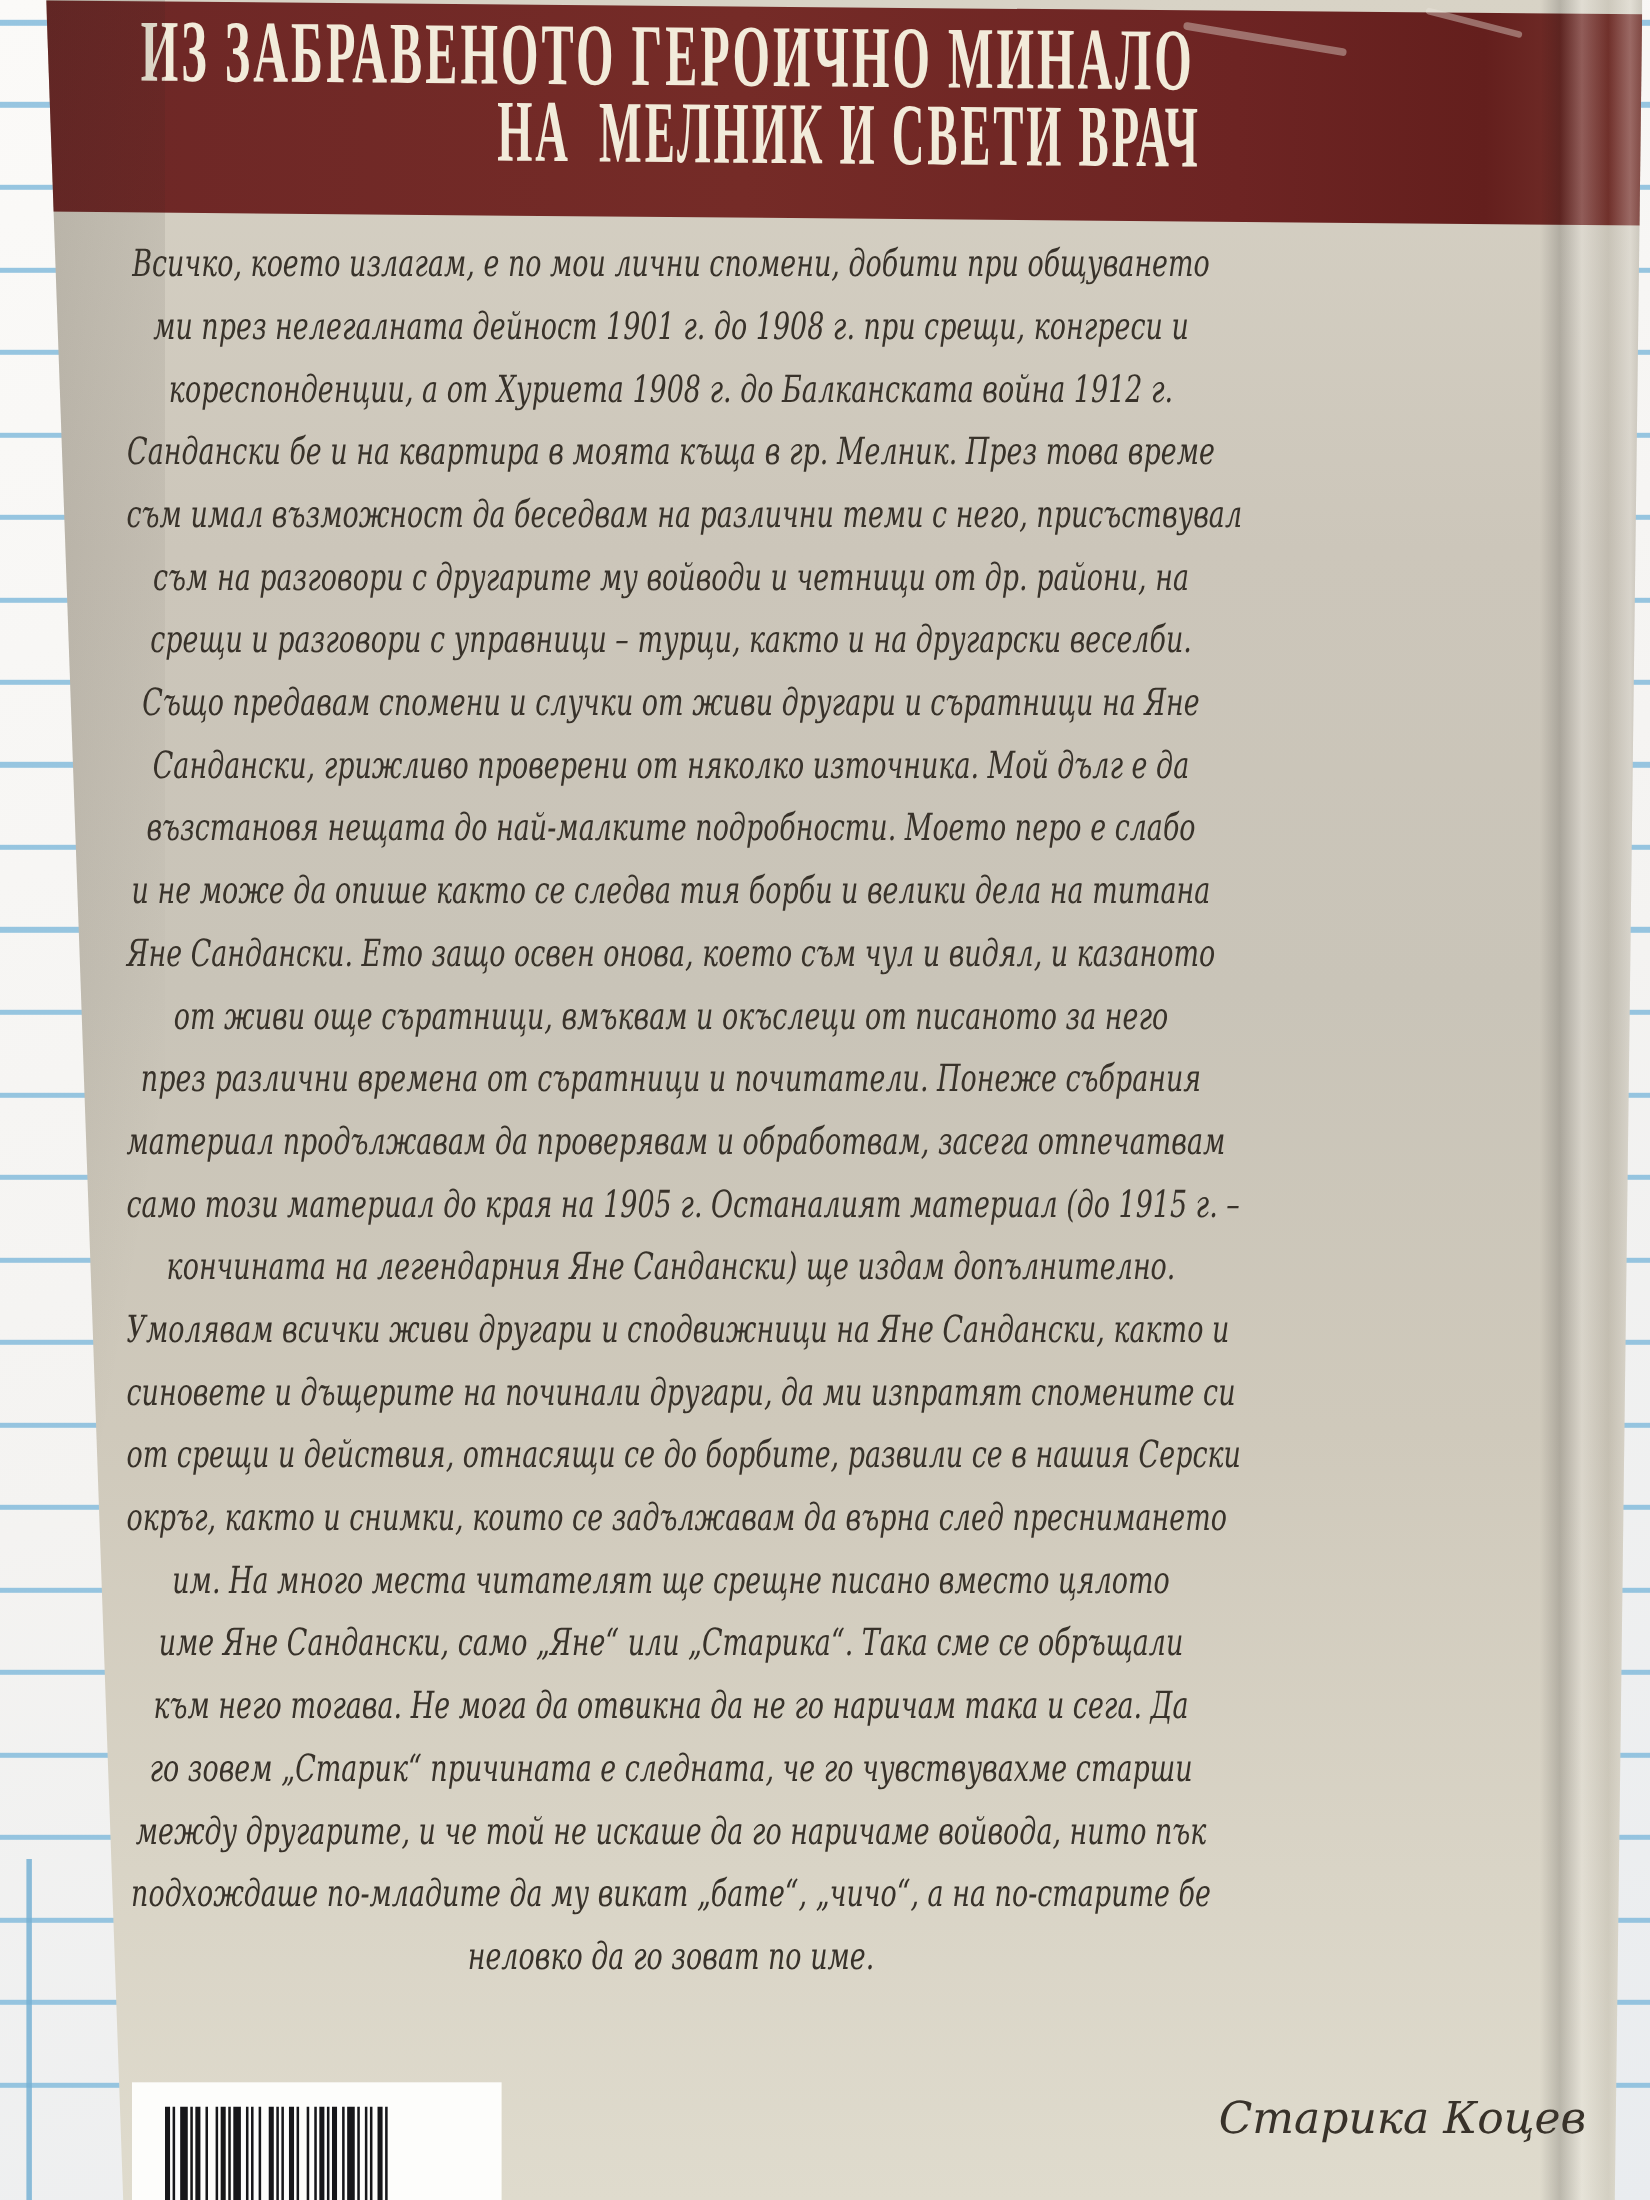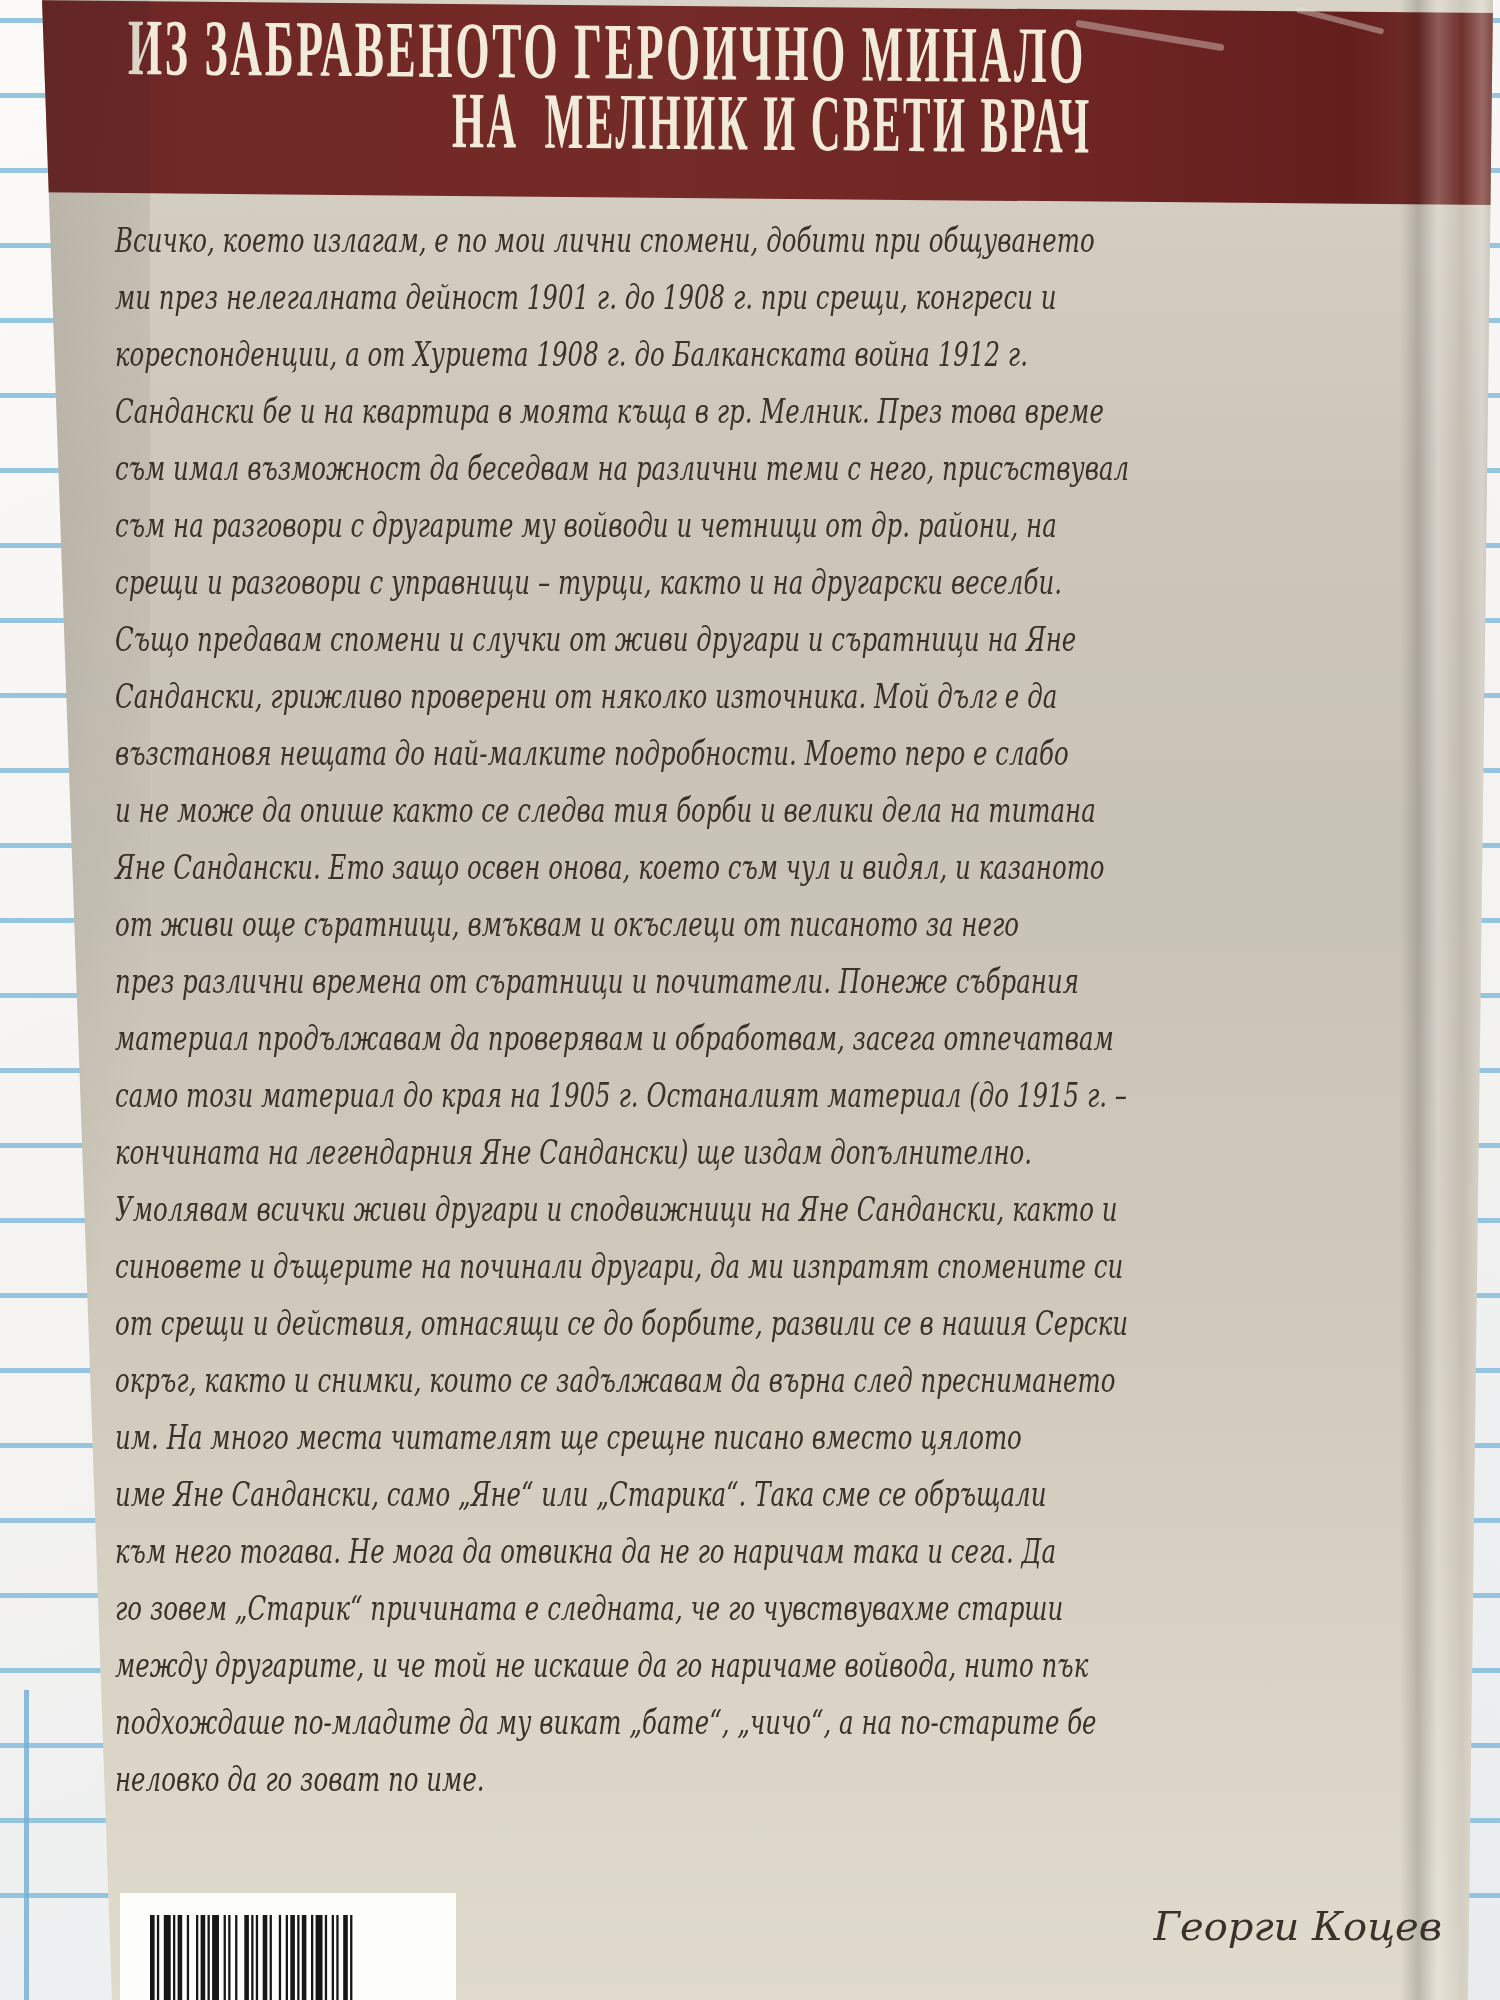--- a/index.html
+++ b/index.html
@@ -70,21 +70,21 @@
   <div class="book">
     <div class="banner">
       <div class="banner-line l1" style="color: rgb(242, 235, 218); transform: scaleX(0.547742);">ИЗ ЗАБРАВЕНОТО ГЕРОИЧНО МИНАЛО</div>
       <div class="banner-line l2" style="color: rgb(242, 235, 218); transform: scaleX(0.514469);">НА  МЕЛНИК И СВЕТИ ВРАЧ</div>
       <div class="scratch s1"></div>
       <div class="scratch s2"></div>
     </div>
 
     <div class="left-shade"></div>
 
-    <div class="body-text" style="color: rgb(56, 50, 42);">
+    <div class="body-text" style="color: rgb(56, 50, 42); text-align: center;">
         <div class="text-line">
           <span class="li">Всичко, което излагам, е по мои лични спомени, добити при общуването</span>
         </div>
         <div class="text-line">
           <span class="li">ми през нелегалната дейност 1901 г. до 1908 г. при срещи, конгреси и</span>
         </div>
         <div class="text-line">
           <span class="li">кореспонденции, а от Хуриета 1908 г. до Балканската война 1912 г.</span>
         </div>
         <div class="text-line">
@@ -194,15 +194,15 @@
           <rect x="161.0" y="0" width="2.3" height="85" fill="#17171a"></rect>
           <rect x="165.6" y="0" width="6.9" height="85" fill="#17171a"></rect>
           <rect x="174.8" y="0" width="2.3" height="85" fill="#17171a"></rect>
           <rect x="181.7" y="0" width="2.3" height="85" fill="#17171a"></rect>
           <rect x="186.3" y="0" width="2.3" height="85" fill="#17171a"></rect>
           <rect x="193.2" y="0" width="4.6" height="85" fill="#17171a"></rect>
           <rect x="200.1" y="0" width="2.3" height="85" fill="#17171a"></rect>
         </svg>
     </div>
 
-    <div class="author" style="color: rgb(56, 50, 42);">Георги Коцев</div>
+    <div class="author" style="color: rgb(56, 50, 42);">Старика Коцев</div>
   </div>
 </div>
 
 </body></html>

